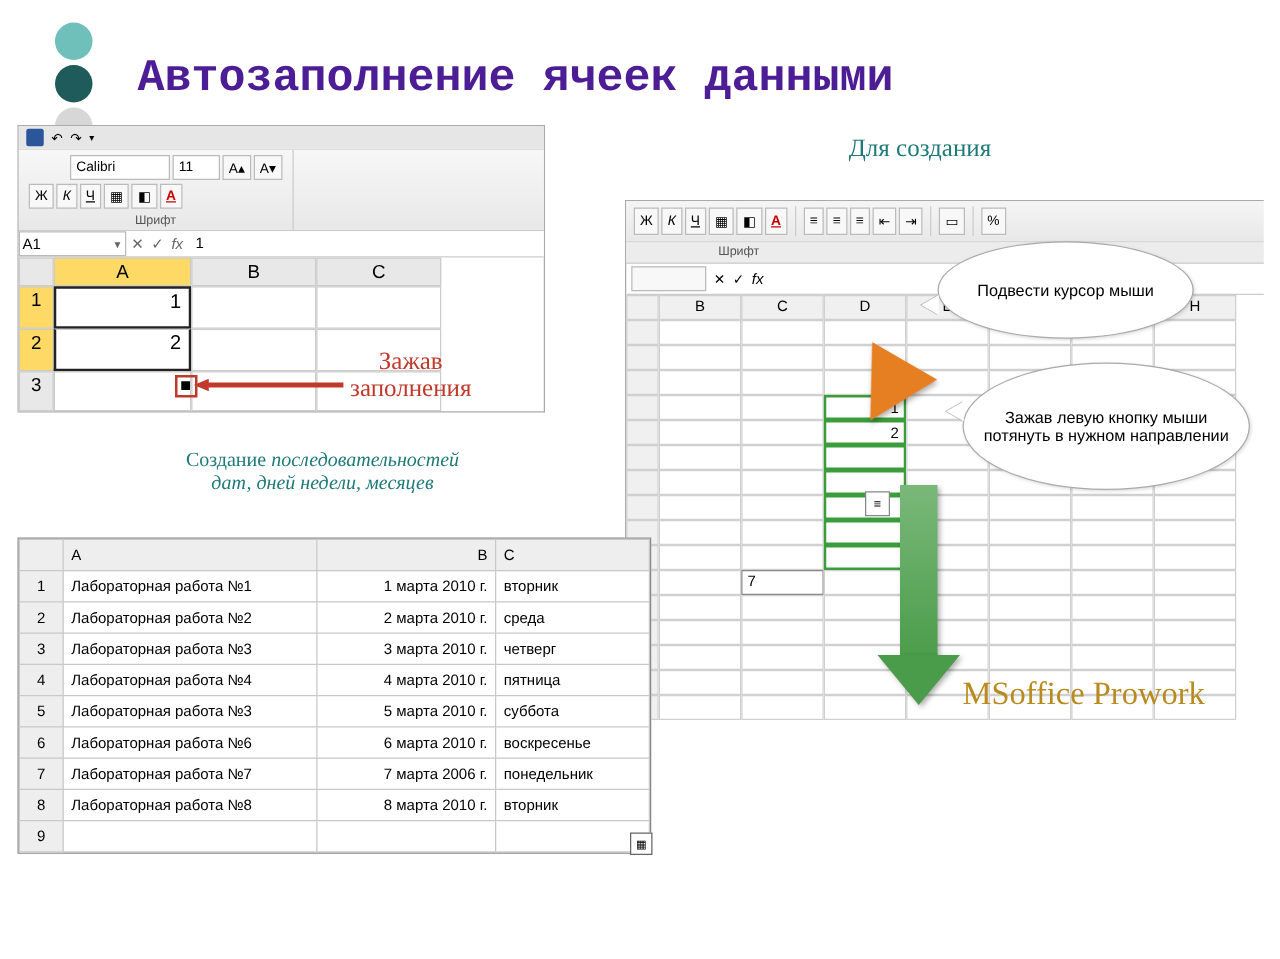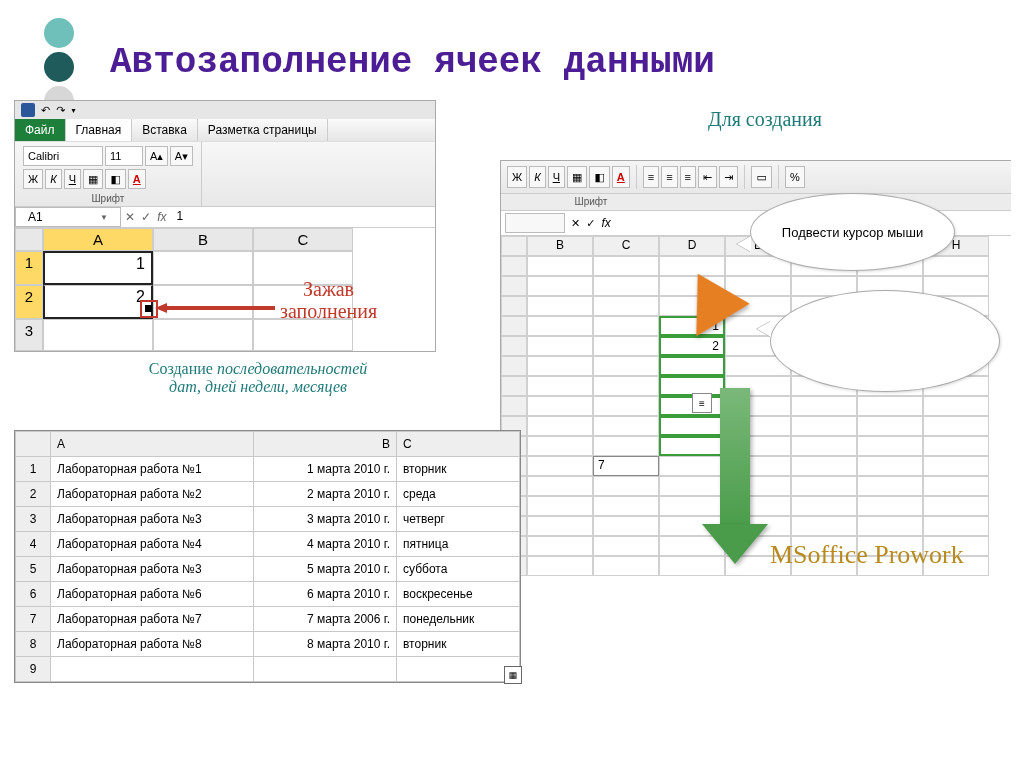--- a/index.html
+++ b/index.html
@@ -59,21 +59,21 @@
   .ribbon-group .label { font-size: 10px; color:#555; text-align:center; }
   .clipboard-icon { width:28px; height:28px; border:1px solid #c8a040; background:#fff5d6; position:relative; }
   .clipboard-icon:before { content:""; position:absolute; left:6px; top:-4px; width:14px; height:8px; background:#c0c0c0; border-radius:2px; }
   .paste-btn { display:flex; flex-direction:column; align-items:center; gap:2px; font-size:11px; }
   .font-controls { display:flex; flex-direction:column; gap:3px; }
   .font-row { display:flex; gap:2px; align-items:center; }
   .fc { border:1px solid #bbb; background:#fff; padding:1px 4px; font-size:11px; height:16px; display:flex; align-items:center; }
   .btn { border:1px solid #bbb; background:#f8f8f8; padding:1px 4px; font-size:11px; height:16px; display:flex; align-items:center; }
   .redA { color:#c00; font-weight:bold; text-decoration:underline; }
   .namebox-row { display:flex; border-bottom:1px solid #ccc; background:#fff; }
-  .namebox { border:1px solid #bbb; padding:2px 12px; font-size:12px; width:80px; display:flex; align-items:center; justify-content:space-between; }
+  .namebox { border:1px solid #bbb; padding:2px 2px; font-size:12px; width:80px; display:flex; align-items:center; justify-content:space-between; }
   .namebox .caret { font-size:8px; color:#666; }
   .nb-icons { display:flex; align-items:center; padding:0 4px; color:#666; gap:6px; font-size:12px; }
   .fx { font-style:italic; font-size:12px; }
   .formula-val { padding:2px 6px; font-size:12px; flex:1; }
   .sheet1 { display:grid; grid-template-columns: 28px 110px 100px 100px; font-size:15px; }
   .sheet1 .hdr, .sheet1 .rh, .sheet1 .corner, .sheet1 .cell {
     border: 1px solid #ccc; border-collapse:collapse; padding:2px 6px; text-align:center;
     box-sizing:border-box;
   }
   .sheet1 .corner { background:#e8e8e8; }
@@ -101,21 +101,21 @@
   .arrow-line { height:10px; flex:1; background:#c0392b; clip-path:polygon(12px 3px,100% 3px,100% 7px,12px 7px,12px 10px,0 5px,12px 0); }
   .marker-label {
     position:absolute;
     left:280px; top:278px;
     color:#c0392b; font-size:20px; line-height:1.1;
     font-family: Georgia, serif;
     text-align:center;
   }
   
   .cap-right {
-    position:absolute; left:555px; top:108px;
+    position:absolute; left:526px; top:108px;
     color:#1e7a78; font-size:20px; font-style:italic;
     font-family: Georgia, serif;
     text-align:center;
     width:420px;
   }
   .cap-right .line1 { font-style:normal; }
   
   .fig2 {
     position:absolute;
     left:500px; top:160px;
@@ -223,31 +223,25 @@
 <div class="dot dot3"></div>
 <div class="title">Автозаполнение ячеек данными</div>
 
 <div class="fig1">
   <div class="qat">
     <span class="save-icon"></span>
     <span class="undo-icon">↶</span>
     <span>↷</span>
     <span style="font-size:8px;">▾</span>
   </div>
-  <div class="tabs">
-    <div class="tab file">Файл</div>
-    <div class="tab active">Главная</div>
-    <div class="tab">Вставка</div>
-    <div class="tab">Разметка страницы</div>
-  </div>
   <div class="ribbon">
     <div class="ribbon-group">
       <div class="font-controls">
         <div class="font-row">
-          <div class="fc" style="width:70px;">Calibri</div>
+          <div class="fc" style="width:70px;margin-left:33px;">Calibri</div>
           <div class="fc" style="width:28px;">11</div>
           <div class="btn">A▴</div>
           <div class="btn">A▾</div>
         </div>
         <div class="font-row">
           <div class="btn">Ж</div>
           <div class="btn" style="font-style:italic;">К</div>
           <div class="btn" style="text-decoration:underline;">Ч</div>
           <div class="btn">▦</div>
           <div class="btn">◧</div>
@@ -480,20 +474,21 @@
       <div class="cell"></div>
   </div>
 </div>
 
 <div class="bubble bubble1">
   <div class="tail"></div>
   <span>Подвести курсор мыши</span>
 </div>
 <div class="bubble bubble2">
   <div class="tail"></div>
+  <span>Зажав левую кнопку мыши потянуть в нужном направлении</span>
 </div>
 <div class="orange-arrow"></div>
 <div class="autofill-icon">≡</div>
 <div class="green-arrow-body"></div>
 <div class="green-arrow-head"></div>
 <div class="watermark">MSoffice Prowork</div>
 
 <div class="cap-left2">
   <span class="l1">Создание </span><span>последовательностей</span><br>
   <span>дат, дней недели, месяцев</span>

